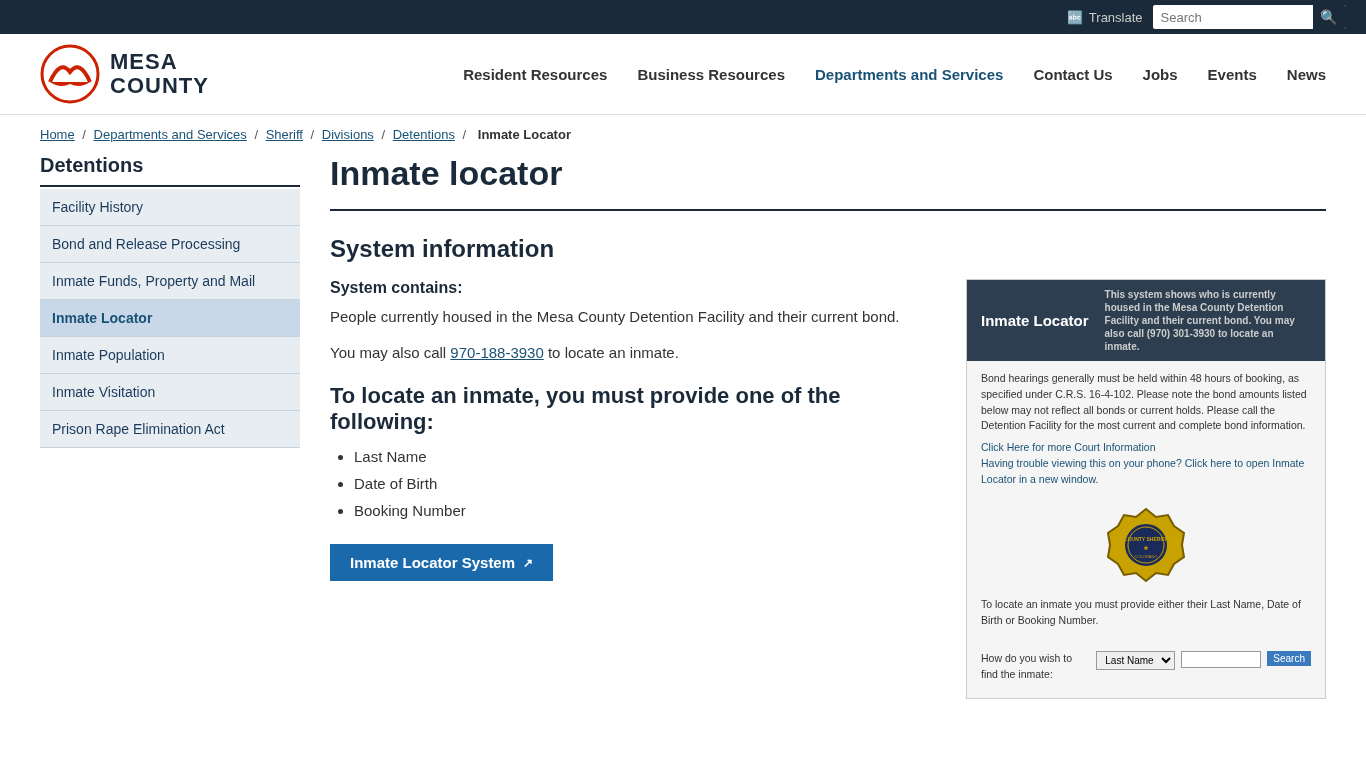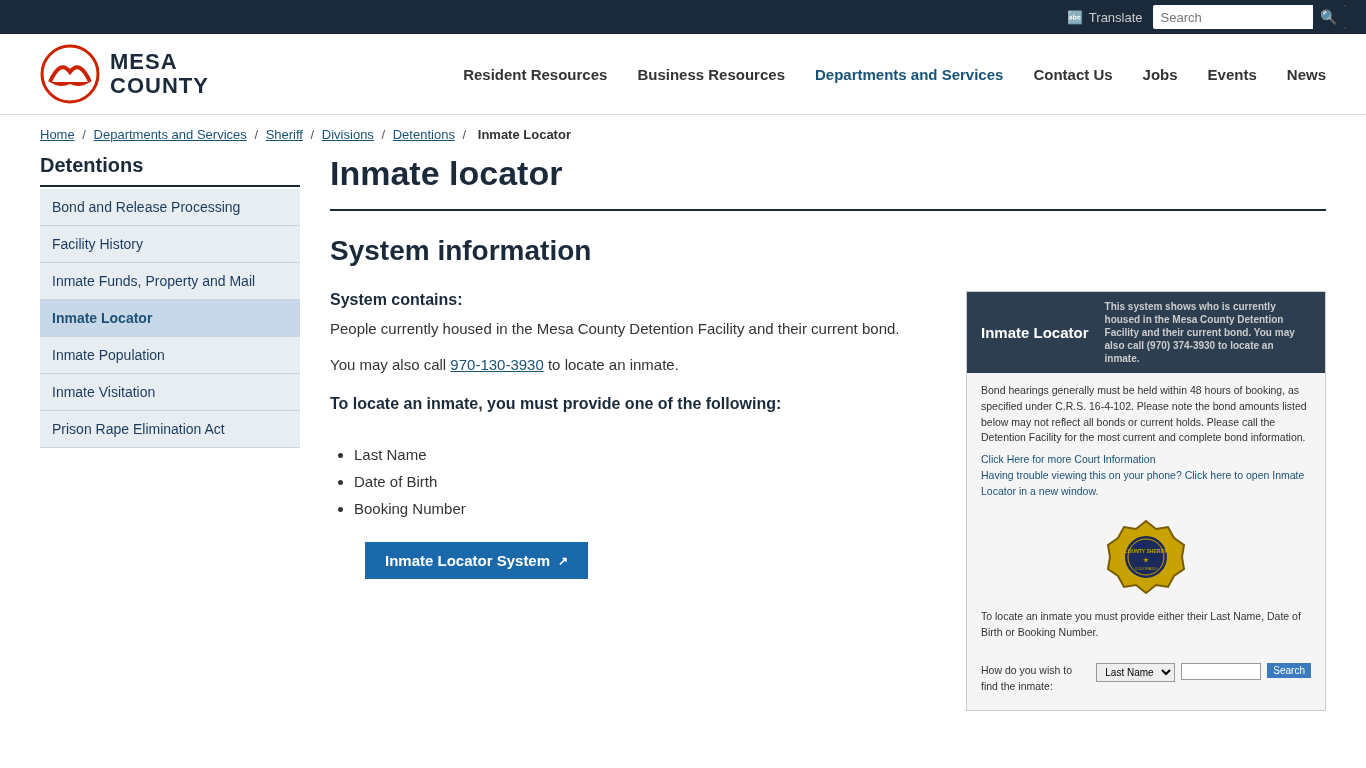--- a/index.html
+++ b/index.html
@@ -166,24 +166,24 @@
       color: #1a2a3a;
       margin-bottom: 16px;
     }
     .content-divider {
       border: none;
       border-top: 2px solid #1a2a3a;
       margin-bottom: 24px;
     }
 
     .section-heading {
-      font-size: 28px;
-      font-weight: 700;
-      color: #1a2a3a;
-      margin-bottom: 24px;
+      font-size: 24px;
+      font-weight: 700;
+      color: #1a2a3a;
+      margin-bottom: 16px;
     }
 
     .content-with-aside {
       display: flex;
       gap: 16px;
     }
     .content-left {
       flex: 1;
     }
     .content-aside {
@@ -271,24 +271,24 @@
       font-size: 15px;
       line-height: 1.6;
       color: #333;
       margin-bottom: 12px;
     }
     .body-link {
       color: #1a5276;
       text-decoration: underline;
     }
     .bold-heading {
-      font-size: 16px;
+      font-size: 22px;
       font-weight: 700;
       margin-top: 18px;
-      margin-bottom: 28px;
+      margin-bottom: 8px;
       color: #1a2a3a;
     }
     .bullet-list {
       list-style: disc;
       padding-left: 24px;
       margin-bottom: 20px;
     }
     .bullet-list li {
       font-size: 15px;
       line-height: 1.8;
@@ -299,21 +299,20 @@
       align-items: center;
       gap: 8px;
       background: #1a6aab;
       color: #fff;
       font-size: 15px;
       font-weight: 700;
       padding: 10px 20px;
       text-decoration: none;
       cursor: pointer;
       border: none;
-      margin-left: 35px;
     }
     .ext-icon {
       font-size: 12px;
     }
   </style>
 </head>
 <body>
 
 <div class="top-bar">
   <div class="top-bar-translate">
@@ -361,59 +360,59 @@
   <span>/</span>
   <a href="#">Detentions</a>
   <span>/</span>
   <span class="current">Inmate Locator</span>
 </div>
 
 <div class="page-body">
 
   <div class="sidebar">
     <div class="sidebar-title">Detentions</div>
+    <a class="sidebar-item">Facility History</a>
     <a class="sidebar-item">Bond and Release Processing</a>
-    <a class="sidebar-item">Facility History</a>
     <a class="sidebar-item">Inmate Funds, Property and Mail</a>
     <a class="sidebar-item active">Inmate Locator</a>
     <a class="sidebar-item">Inmate Population</a>
     <a class="sidebar-item">Inmate Visitation</a>
     <a class="sidebar-item">Prison Rape Elimination Act</a>
   </div>
 
   <div class="main-content">
     <h1 class="page-title">Inmate locator</h1>
     <hr class="content-divider">
 
     <h2 class="section-heading">System information</h2>
 
     <div class="content-with-aside">
       <div class="content-left">
         <p class="sub-label">System contains:</p>
         <p class="body-text">People currently housed in the Mesa County Detention Facility and their current bond.</p>
         <p class="body-text">
-          <span>You may also call </span><a class="body-link">970-130-3930</a><span> to locate an inmate.</span>
+          <span>You may also call </span><a class="body-link">970-188-3930</a><span> to locate an inmate.</span>
         </p>
         <p class="bold-heading">To locate an inmate, you must provide one of the following:</p>
         <ul class="bullet-list">
           <li>Last Name</li>
           <li>Date of Birth</li>
           <li>Booking Number</li>
         </ul>
         <button class="cta-button">
           <span>Inmate Locator System</span>
           <span class="ext-icon">↗</span>
         </button>
       </div>
 
       <div class="content-aside">
         <div class="system-preview">
           <div class="preview-header">
             <span class="preview-header-text">Inmate Locator</span>
-            <span class="preview-header-desc">This system shows who is currently housed in the Mesa County Detention Facility and their current bond. You may also call (970) 374-3930 to locate an inmate.</span>
+            <span class="preview-header-desc">This system shows who is currently housed in the Mesa County Detention Facility and their current bond. You may also call (970) 301-3930 to locate an inmate.</span>
           </div>
           <div class="preview-body">
             <p style="margin-bottom:6px;">Bond hearings generally must be held within 48 hours of booking, as specified under C.R.S. 16-4-102. Please note the bond amounts listed below may not reflect all bonds or current holds. Please call the Detention Facility for the most current and complete bond information.</p>
             <p><a class="preview-link">Click Here for more Court Information</a></p>
             <p style="margin-bottom:6px;"><a class="preview-link">Having trouble viewing this on your phone? Click here to open Inmate Locator in a new window.</a></p>
             <div class="preview-badge-area">
 
               <svg class="sheriff-badge" viewBox="0 0 80 80" xmlns="http://www.w3.org/2000/svg">
                 <polygon points="40,4 50,12 62,10 68,21 78,28 76,40 78,52 68,59 62,70 50,68 40,76 30,68 18,70 12,59 2,52 4,40 2,28 12,21 18,10 30,12" fill="#c8a200" stroke="#7a5c00" stroke-width="2"></polygon>
                 <circle cx="40" cy="40" r="22" fill="#1a2a5a" stroke="#c8a200" stroke-width="2"></circle>

